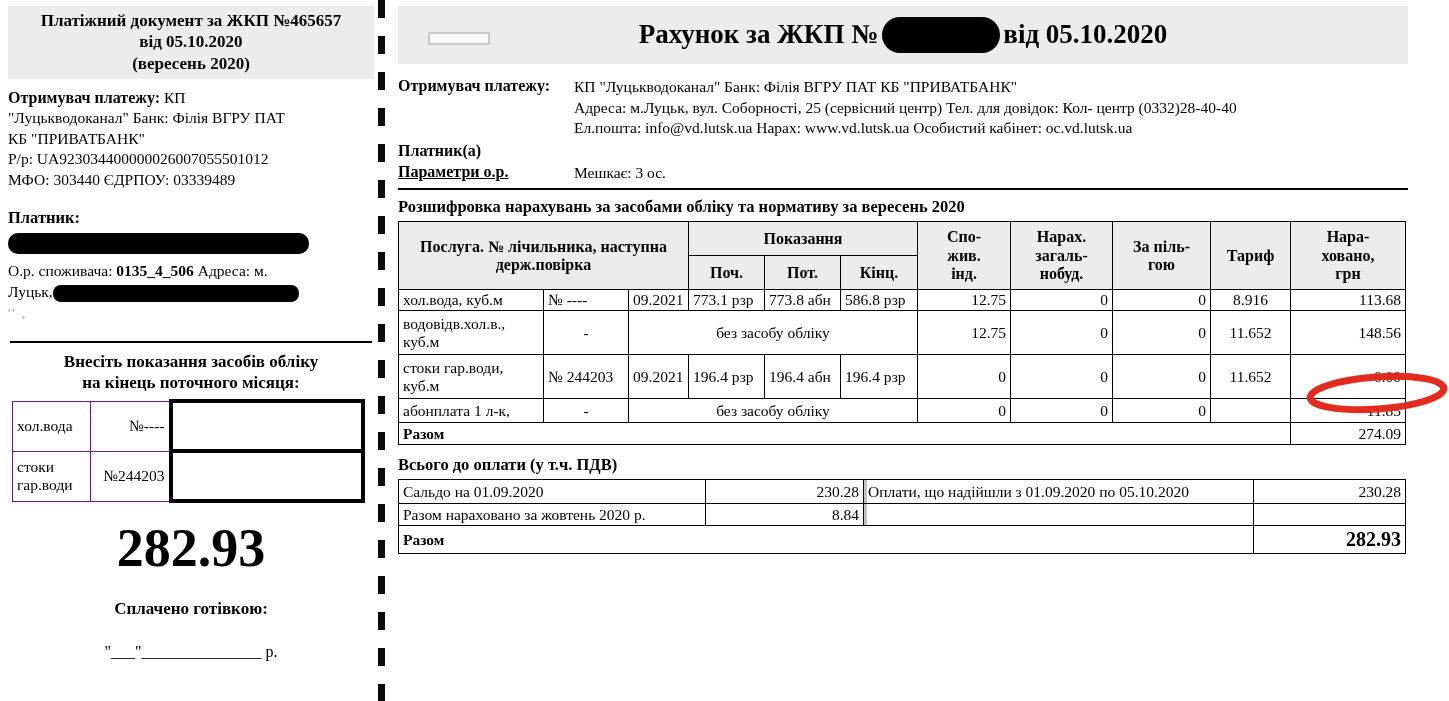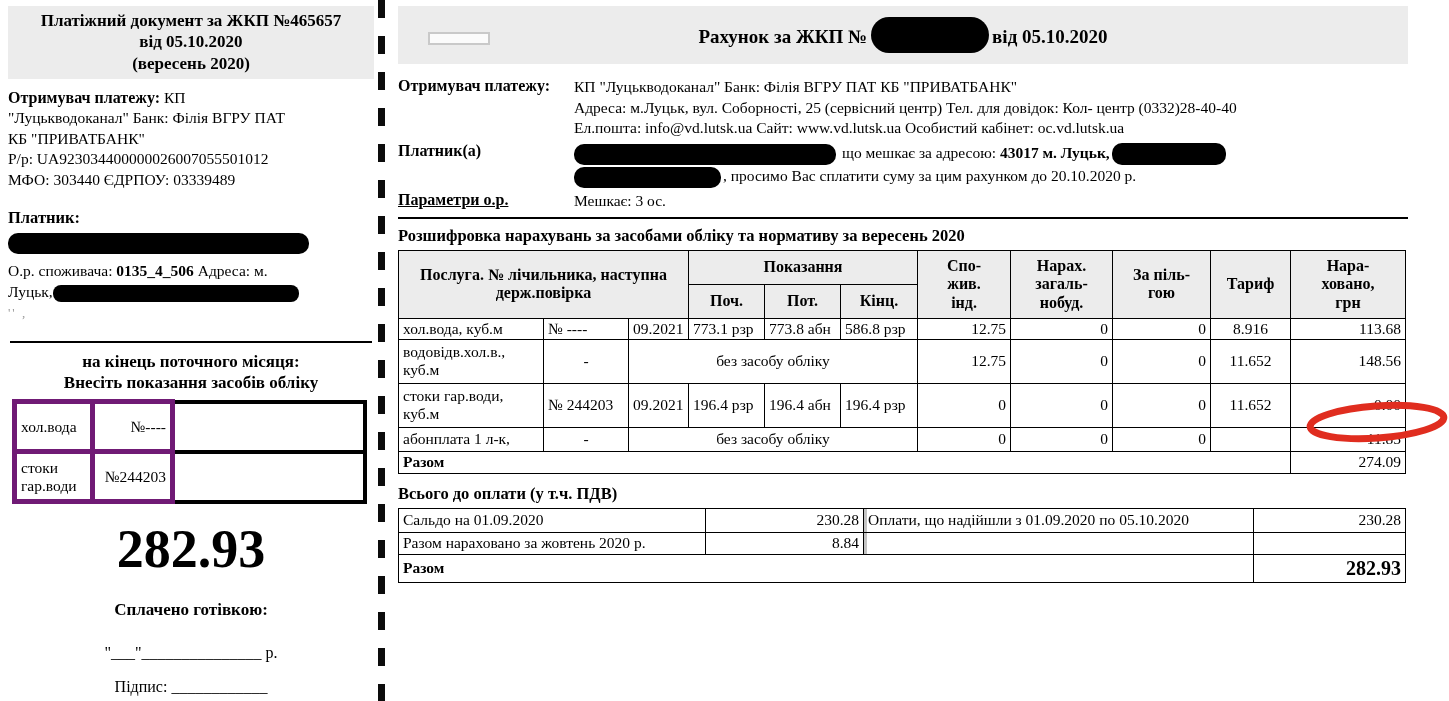--- a/index.html
+++ b/index.html
@@ -15,39 +15,39 @@
   .stub-recipient .lbl { font-weight:bold; font-size:16px; }
   .payer-label { font-weight:bold; font-size:16.5px; margin-top:18px; }
   .bar { background:#000; border-radius:10px; }
   .bar-payer { width:301px; height:21px; margin-top:5px; }
   .acct-line { margin-top:7px; font-size:15.5px; line-height:1.35; }
   .bar-addr { display:inline-block; width:246px; height:17px; border-radius:8px; vertical-align:middle; }
   .remnant { color:#9a9a9a; font-size:13px; margin-top:2px; letter-spacing:2px; }
   .stub-rule { border:none; border-top:2px solid #000; margin:20px 2px 8px; }
   .meter-prompt { text-align:center; font-weight:bold; font-size:17px; line-height:1.25; }
   table.meter { border-collapse:collapse; margin:6px 0 0 4px; font-size:15.5px; }
-  table.meter td { border:5px solid #701a75; padding:2px 4px; vertical-align:middle; }
+  table.meter td { border:1px solid #701a75; padding:2px 4px; vertical-align:middle; }
   table.meter td.box { border:4px solid #000; width:192px; }
   table.meter tr { height:50px; }
   table.meter td.svc { width:78px; }
   table.meter td.num { width:80px; }
   .big-total { text-align:center; font-size:54px; font-weight:bold; margin-top:14px; }
   .paid-cash { text-align:center; font-weight:bold; font-size:17px; margin-top:20px; }
   .date-line { text-align:center; font-size:16px; margin-top:24px; }
   .sign-line { text-align:center; font-size:16px; margin-top:16px; }
 
   
   .divider { position:absolute; left:378px; top:0; width:7px; height:701px;
     background:repeating-linear-gradient(to bottom, #0c0c0c 0 18px, transparent 18px 36px); }
 
   
   .right-col { position:absolute; left:398px; top:6px; width:1010px; }
   .title-band { position:relative; background:#ececec; height:58px;
     display:flex; align-items:center; justify-content:center; margin-bottom:13px; }
-  .title-band .title { font-size:19px; font-weight:bold; white-space:nowrap; }
+  .title-band .title { font-size:27px; font-weight:bold; white-space:nowrap; }
   .title-blob { display:inline-block; width:118px; height:36px; background:#000;
     border-radius:18px; vertical-align:-10px; margin:0 3px 0 4px; }
   .mini-field { position:absolute; left:30px; top:26px; width:62px; height:13px;
     background:#fbfbfb; border:2px solid #c9c9c9; }
   .info-row { display:flex; font-size:15.5px; }
   .info-row .row-label { flex:0 0 176px; font-weight:bold; font-size:16px; }
   .info-row .row-body { line-height:1.33; }
   .dear-row { margin-top:3px; }
   .dear-row .row-body { line-height:1.42; }
   .bar-inline { display:inline-block; background:#000; vertical-align:middle; border-radius:10px; }
@@ -95,71 +95,66 @@
 
   <div class="acct-line">
     <span>О.р. споживача: </span><b>0135_4_506</b><span> Адреса: м.</span><br>
     <span>Луцьк,</span><span class="bar bar-addr"></span>
   </div>
   <div class="remnant">'' ,</div>
 
   <hr class="stub-rule">
 
   <div class="meter-prompt">
+    <div>Внесіть показання засобів обліку</div>
     <div>на кінець поточного місяця:</div>
-    <div>Внесіть показання засобів обліку</div>
   </div>
 
   <table class="meter">
     <tbody>
         <tr>
       <td class="svc">хол.вода</td>
       <td class="num">№----</td>
       <td class="box"></td>
     </tr>
     <tr>
       <td class="svc">стоки гар.води</td>
       <td class="num">№244203</td>
       <td class="box"></td>
     </tr>
   </tbody>
     </table>
 
   <div class="big-total">282.93</div>
   <div class="paid-cash">Сплачено готівкою:</div>
   <div class="date-line">"___"_______________ р.</div>
-  <div class="sign-line">Підпис: ____________</div>
 </div>
 
 <div class="divider"></div>
 
 <div class="right-col">
 
   <div class="title-band">
     <div class="mini-field"></div>
     <div class="title">
       <span>Рахунок за ЖКП №</span><span class="title-blob"></span><span>від 05.10.2020</span>
     </div>
   </div>
 
   <div class="info-row">
     <div class="row-label">Отримувач платежу:</div>
     <div class="row-body">
       <div>КП "Луцькводоканал" Банк: Філія ВГРУ ПАТ КБ "ПРИВАТБАНК"</div>
       <div>Адреса: м.Луцьк, вул. Соборності, 25 (сервісний центр) Тел. для довідок: Кол- центр (0332)28-40-40</div>
-      <div>Ел.пошта: info@vd.lutsk.ua Сайт: www.vd.lutsk.ua Особистий кабінет: oc.vd.lutsk.ua</div>
+      <div>Ел.пошта: info@vd.lutsk.ua Нарах: www.vd.lutsk.ua Особистий кабінет: oc.vd.lutsk.ua</div>
     </div>
   </div>
 
   <div class="info-row dear-row">
     <div class="row-label">Платник(а)</div>
-    <div class="row-body">
-      <div><span class="bar-inline bar-name"></span><span>що мешкає за адресою: </span><b>43017 м. Луцьк,</b><span class="bar-inline bar-addr2"></span></div>
-      <div><span class="bar-inline bar-addr3"></span><span>, просимо Вас сплатити суму за цим рахунком до 20.10.2020 р.</span></div>
-    </div>
   </div>
 
   <div class="info-row params-row">
     <div class="row-label">Параметри о.р.</div>
     <div class="row-body">Мешкає: 3 ос.</div>
   </div>
 
   <hr class="right-rule">
 
   <div class="section-title">Розшифровка нарахувань за засобами обліку та нормативу за вересень 2020</div>

